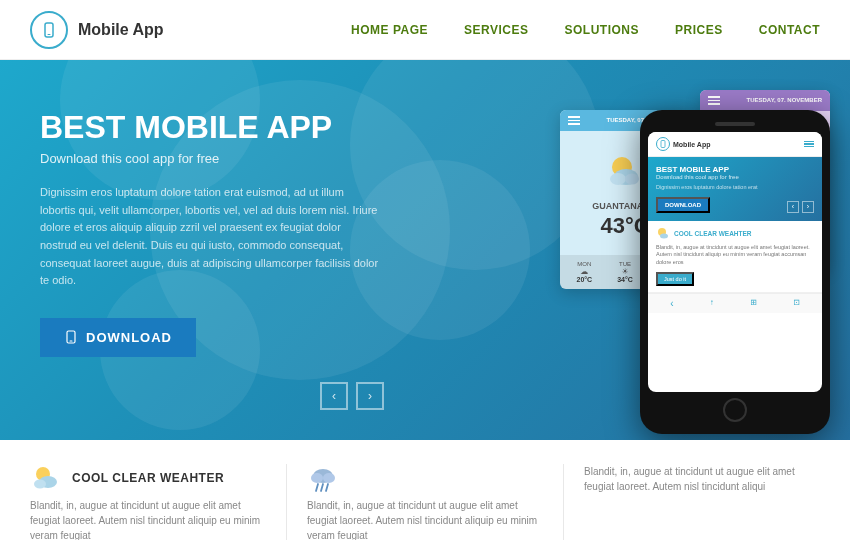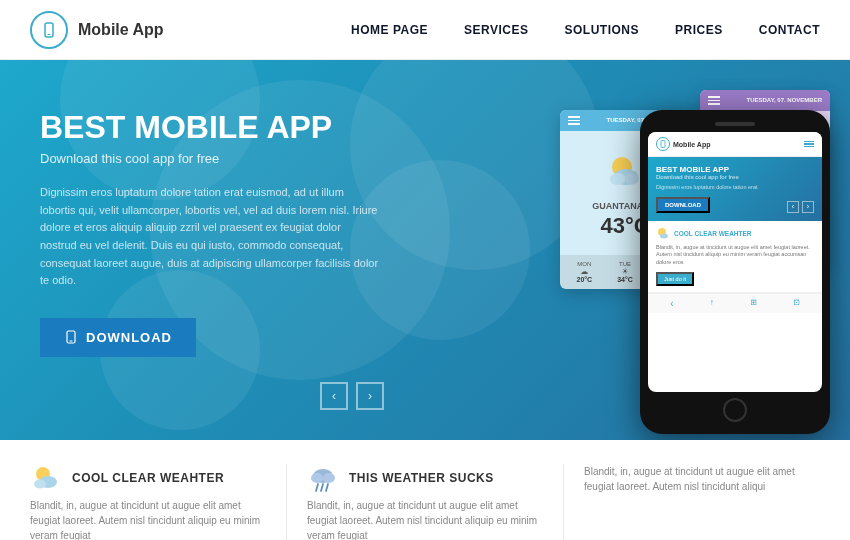--- a/index.html
+++ b/index.html
@@ -36,21 +36,21 @@
       font-weight: bold;
       color: #333;
     }
     .nav {
       display: flex;
       gap: 36px;
     }
     .nav-item {
       font-size: 12px;
       font-weight: bold;
-      color: #0f172a;
+      color: #4d7c0f;
       cursor: pointer;
       letter-spacing: 0.5px;
       text-transform: uppercase;
     }
 
     
     .hero {
       position: relative;
       height: 380px;
       background: linear-gradient(135deg, #1ea8cc 0%, #1e90b8 40%, #2570a0 100%);
@@ -616,21 +616,20 @@
   <div class="feature-item">
     <div class="feature-icon-row">
       <svg width="32" height="28" viewBox="0 0 32 28">
         <ellipse cx="16" cy="12" rx="10" ry="7" fill="#9ab8d8"></ellipse>
         <ellipse cx="10" cy="14" rx="6" ry="5" fill="#b0c8e8"></ellipse>
         <ellipse cx="22" cy="14" rx="6" ry="5" fill="#b0c8e8"></ellipse>
         <line x1="11" y1="20" x2="9" y2="27" stroke="#6090c0" stroke-width="1.8" stroke-linecap="round"></line>
         <line x1="16" y1="20" x2="14" y2="27" stroke="#6090c0" stroke-width="1.8" stroke-linecap="round"></line>
         <line x1="21" y1="20" x2="19" y2="27" stroke="#6090c0" stroke-width="1.8" stroke-linecap="round"></line>
       </svg>
-      <span class="feature-title">THIS WEATHER SUCKS</span>
     </div>
     <p class="feature-text">Blandit, in, augue at tincidunt ut augue elit amet feugiat laoreet. Autem nisl tincidunt aliquip eu minim veram feugiat</p>
   </div>
   <div class="feature-divider"></div>
   <div class="feature-item">
     <p class="feature-text">Blandit, in, augue at tincidunt ut augue elit amet feugiat laoreet. Autem nisl tincidunt aliqui</p>
   </div>
 </section>
 
 </body></html>

